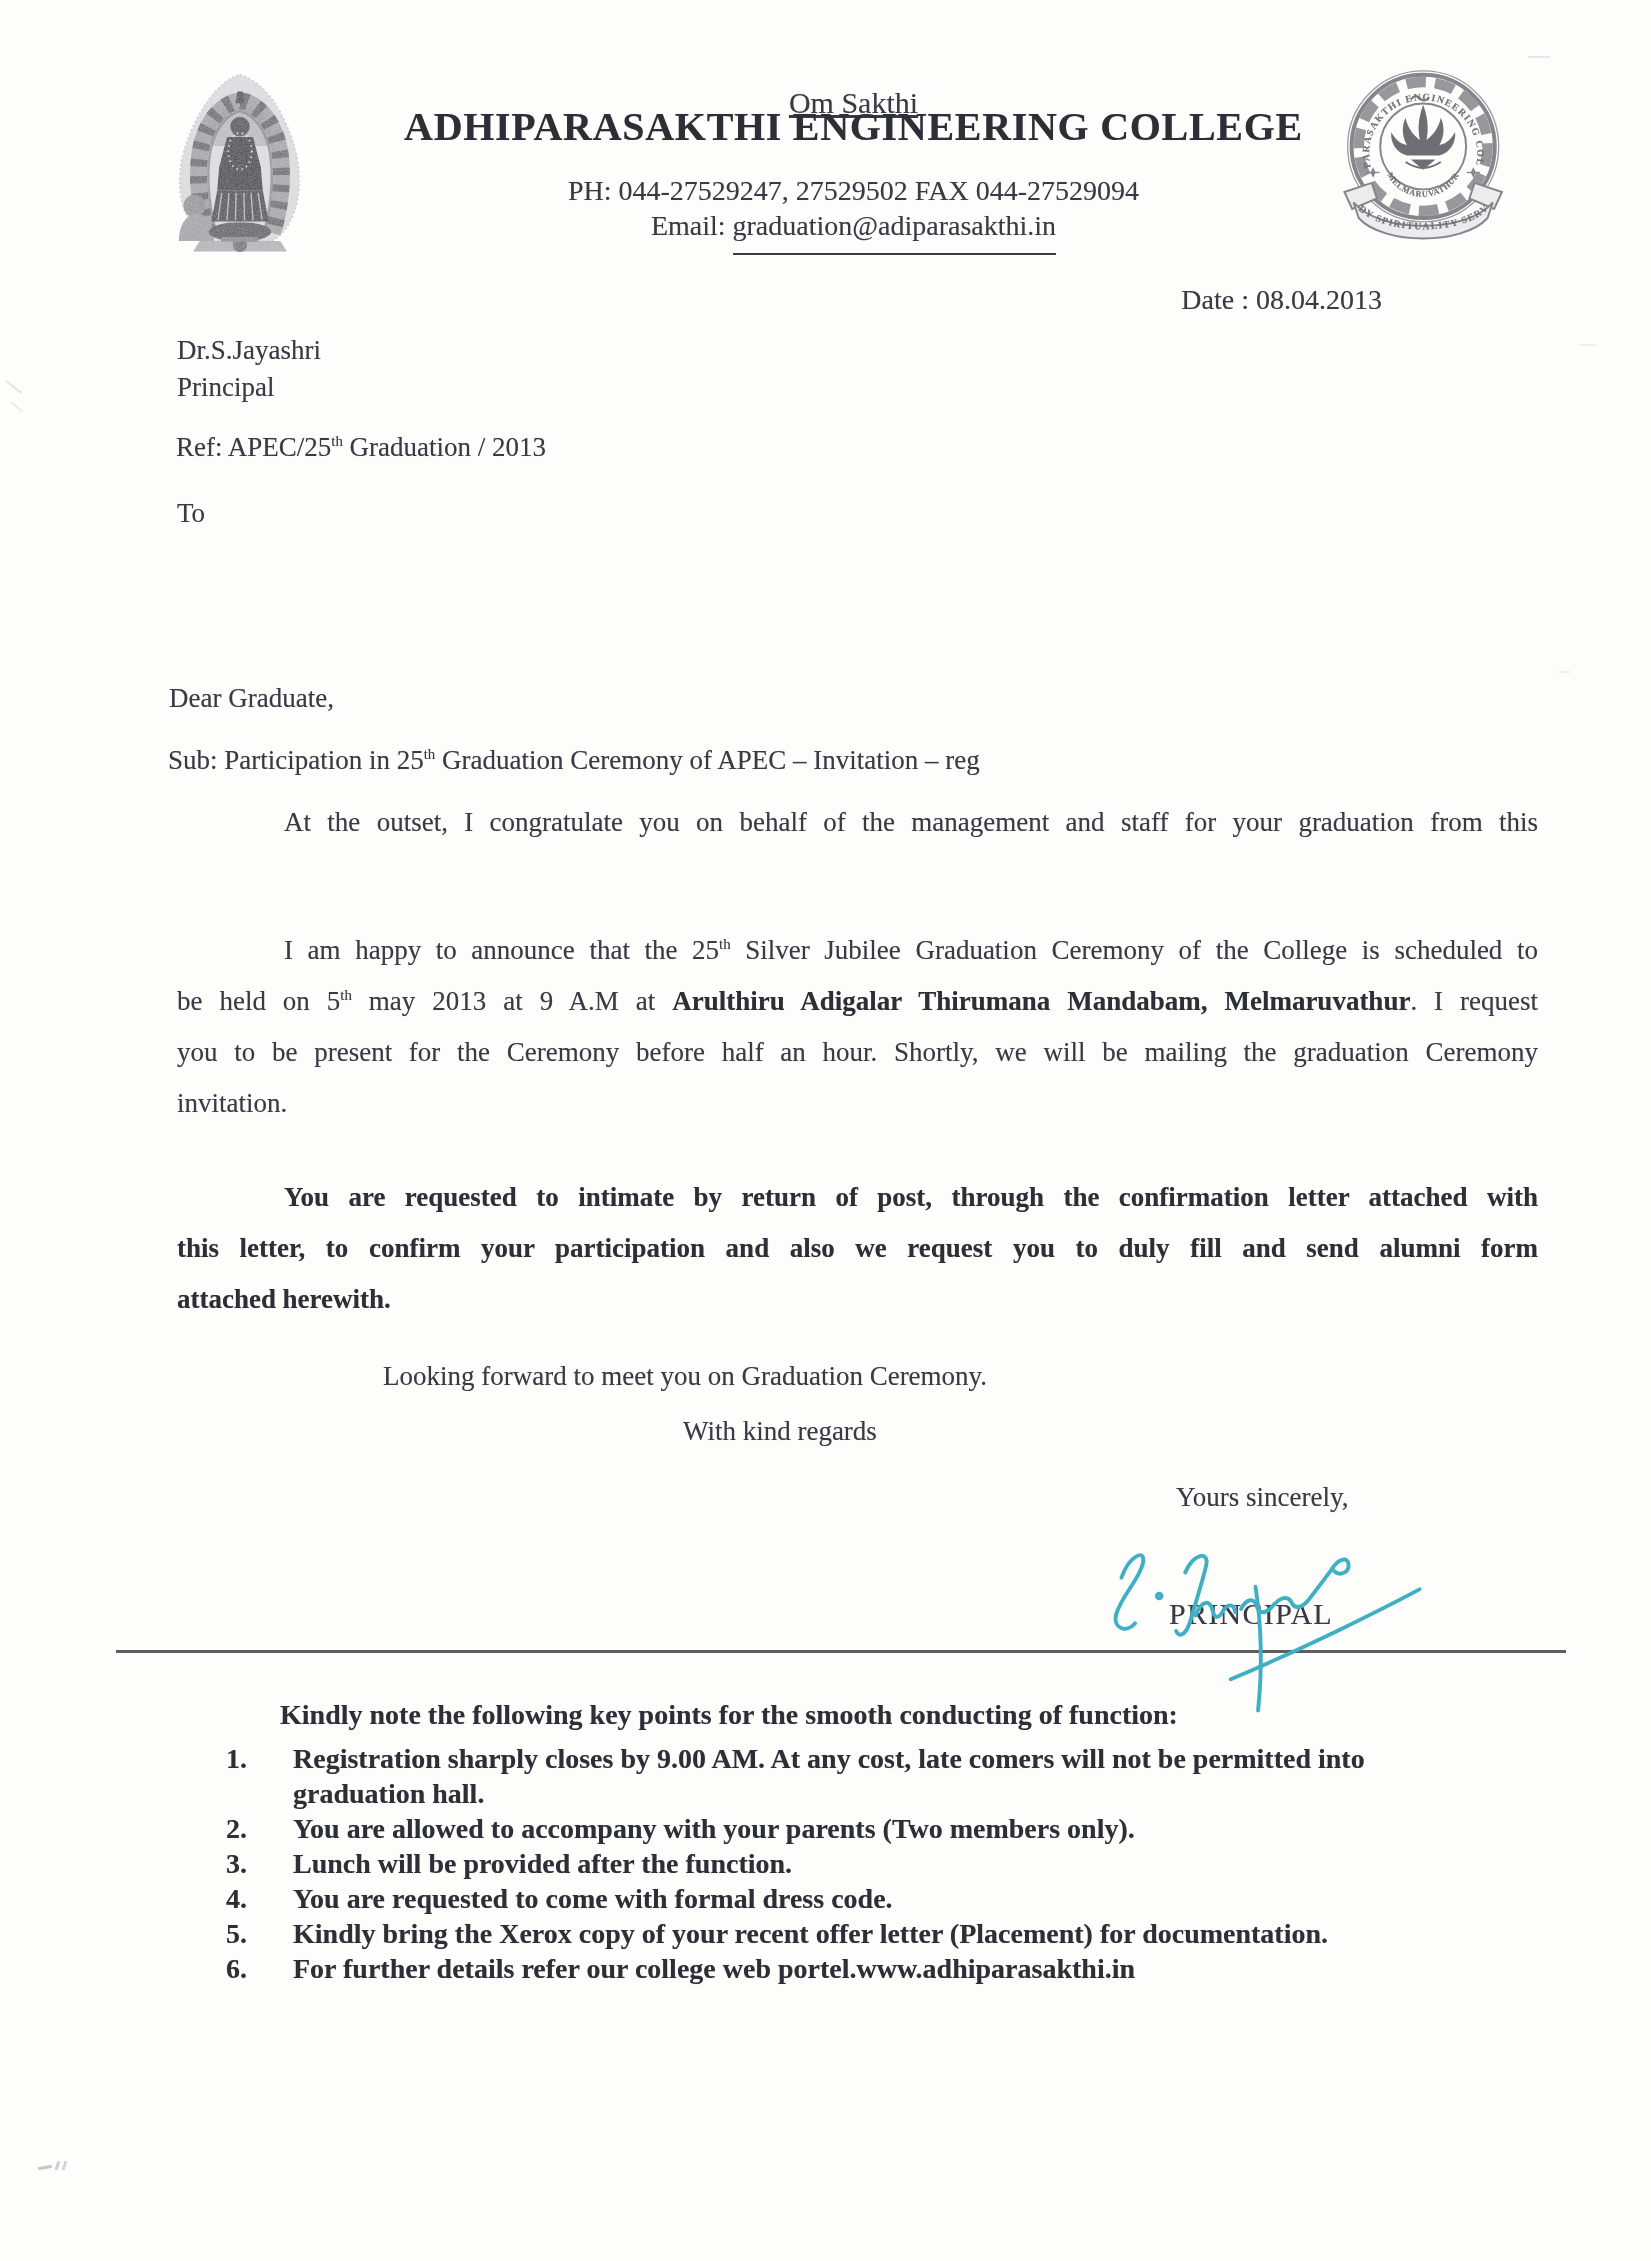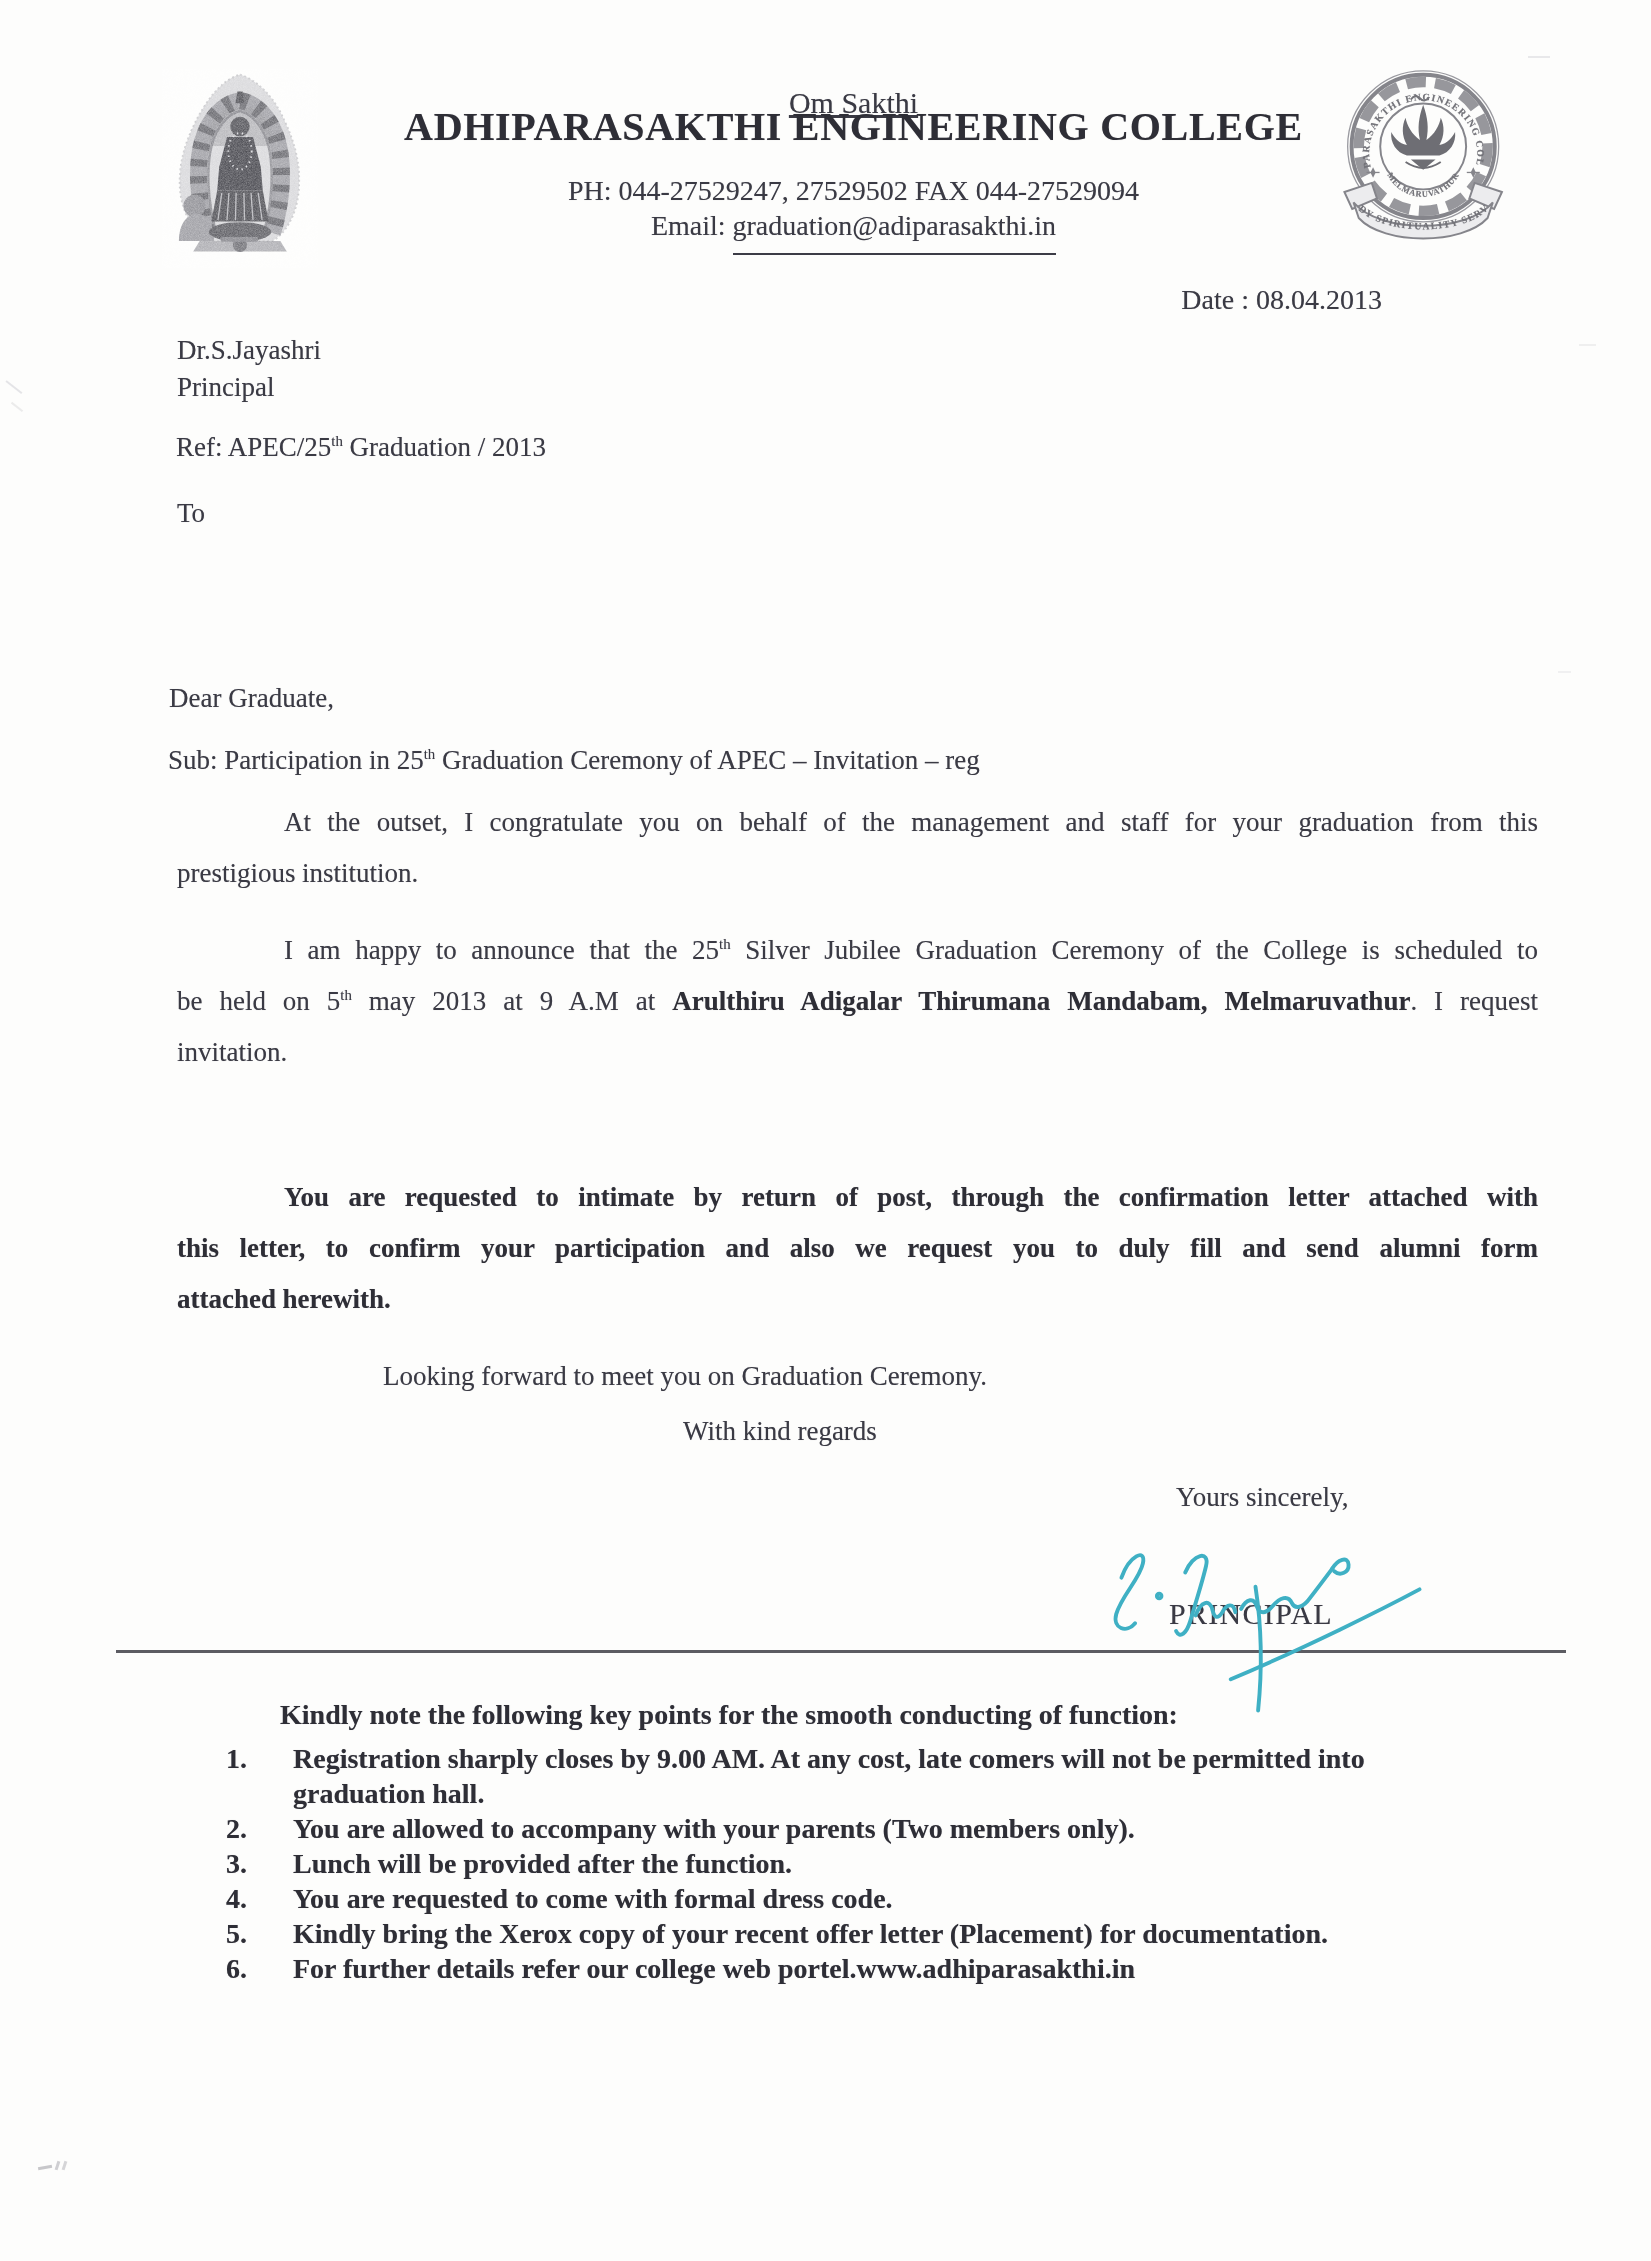--- a/index.html
+++ b/index.html
@@ -163,26 +163,26 @@
   <div class="abs ref"><span>Ref: APEC/25</span><sup>th</sup><span> Graduation / 2013</span></div>
 
   <div class="abs to">To</div>
 
   <div class="abs salutation">Dear Graduate,</div>
 
   <div class="abs subject"><span>Sub: Participation in 25</span><sup>th</sup><span> Graduation Ceremony of APEC – Invitation – reg</span></div>
 
   <div class="abs para p1">
     <span class="ln first">At the outset, I congratulate you on behalf of the management and staff for your graduation from this</span>
-    <span class="ln last">prestigious institution.</span>
   </div>
 
   <div class="abs para p2">
     <span class="ln first"><span>I am happy to announce that the 25</span><sup>th</sup><span> Silver Jubilee Graduation Ceremony of the College is scheduled to</span></span>
     <span class="ln"><span>be held on 5</span><sup>th</sup><span> may 2013 at 9 A.M at </span><b>Arulthiru Adigalar Thirumana Mandabam, Melmaruvathur</b><span>. I request</span></span>
+    <span class="ln">you to be present for the Ceremony before half an hour. Shortly, we will be mailing the graduation Ceremony</span>
     <span class="ln last">invitation.</span>
   </div>
 
   <div class="abs para p3">
     <span class="ln first">You are requested to intimate by return of post, through the confirmation letter attached with</span>
     <span class="ln">this letter, to confirm your participation and also we request you to duly fill and send alumni form</span>
     <span class="ln last">attached herewith.</span>
   </div>
 
   <div class="abs closing">Looking forward to meet you on Graduation Ceremony.</div>

